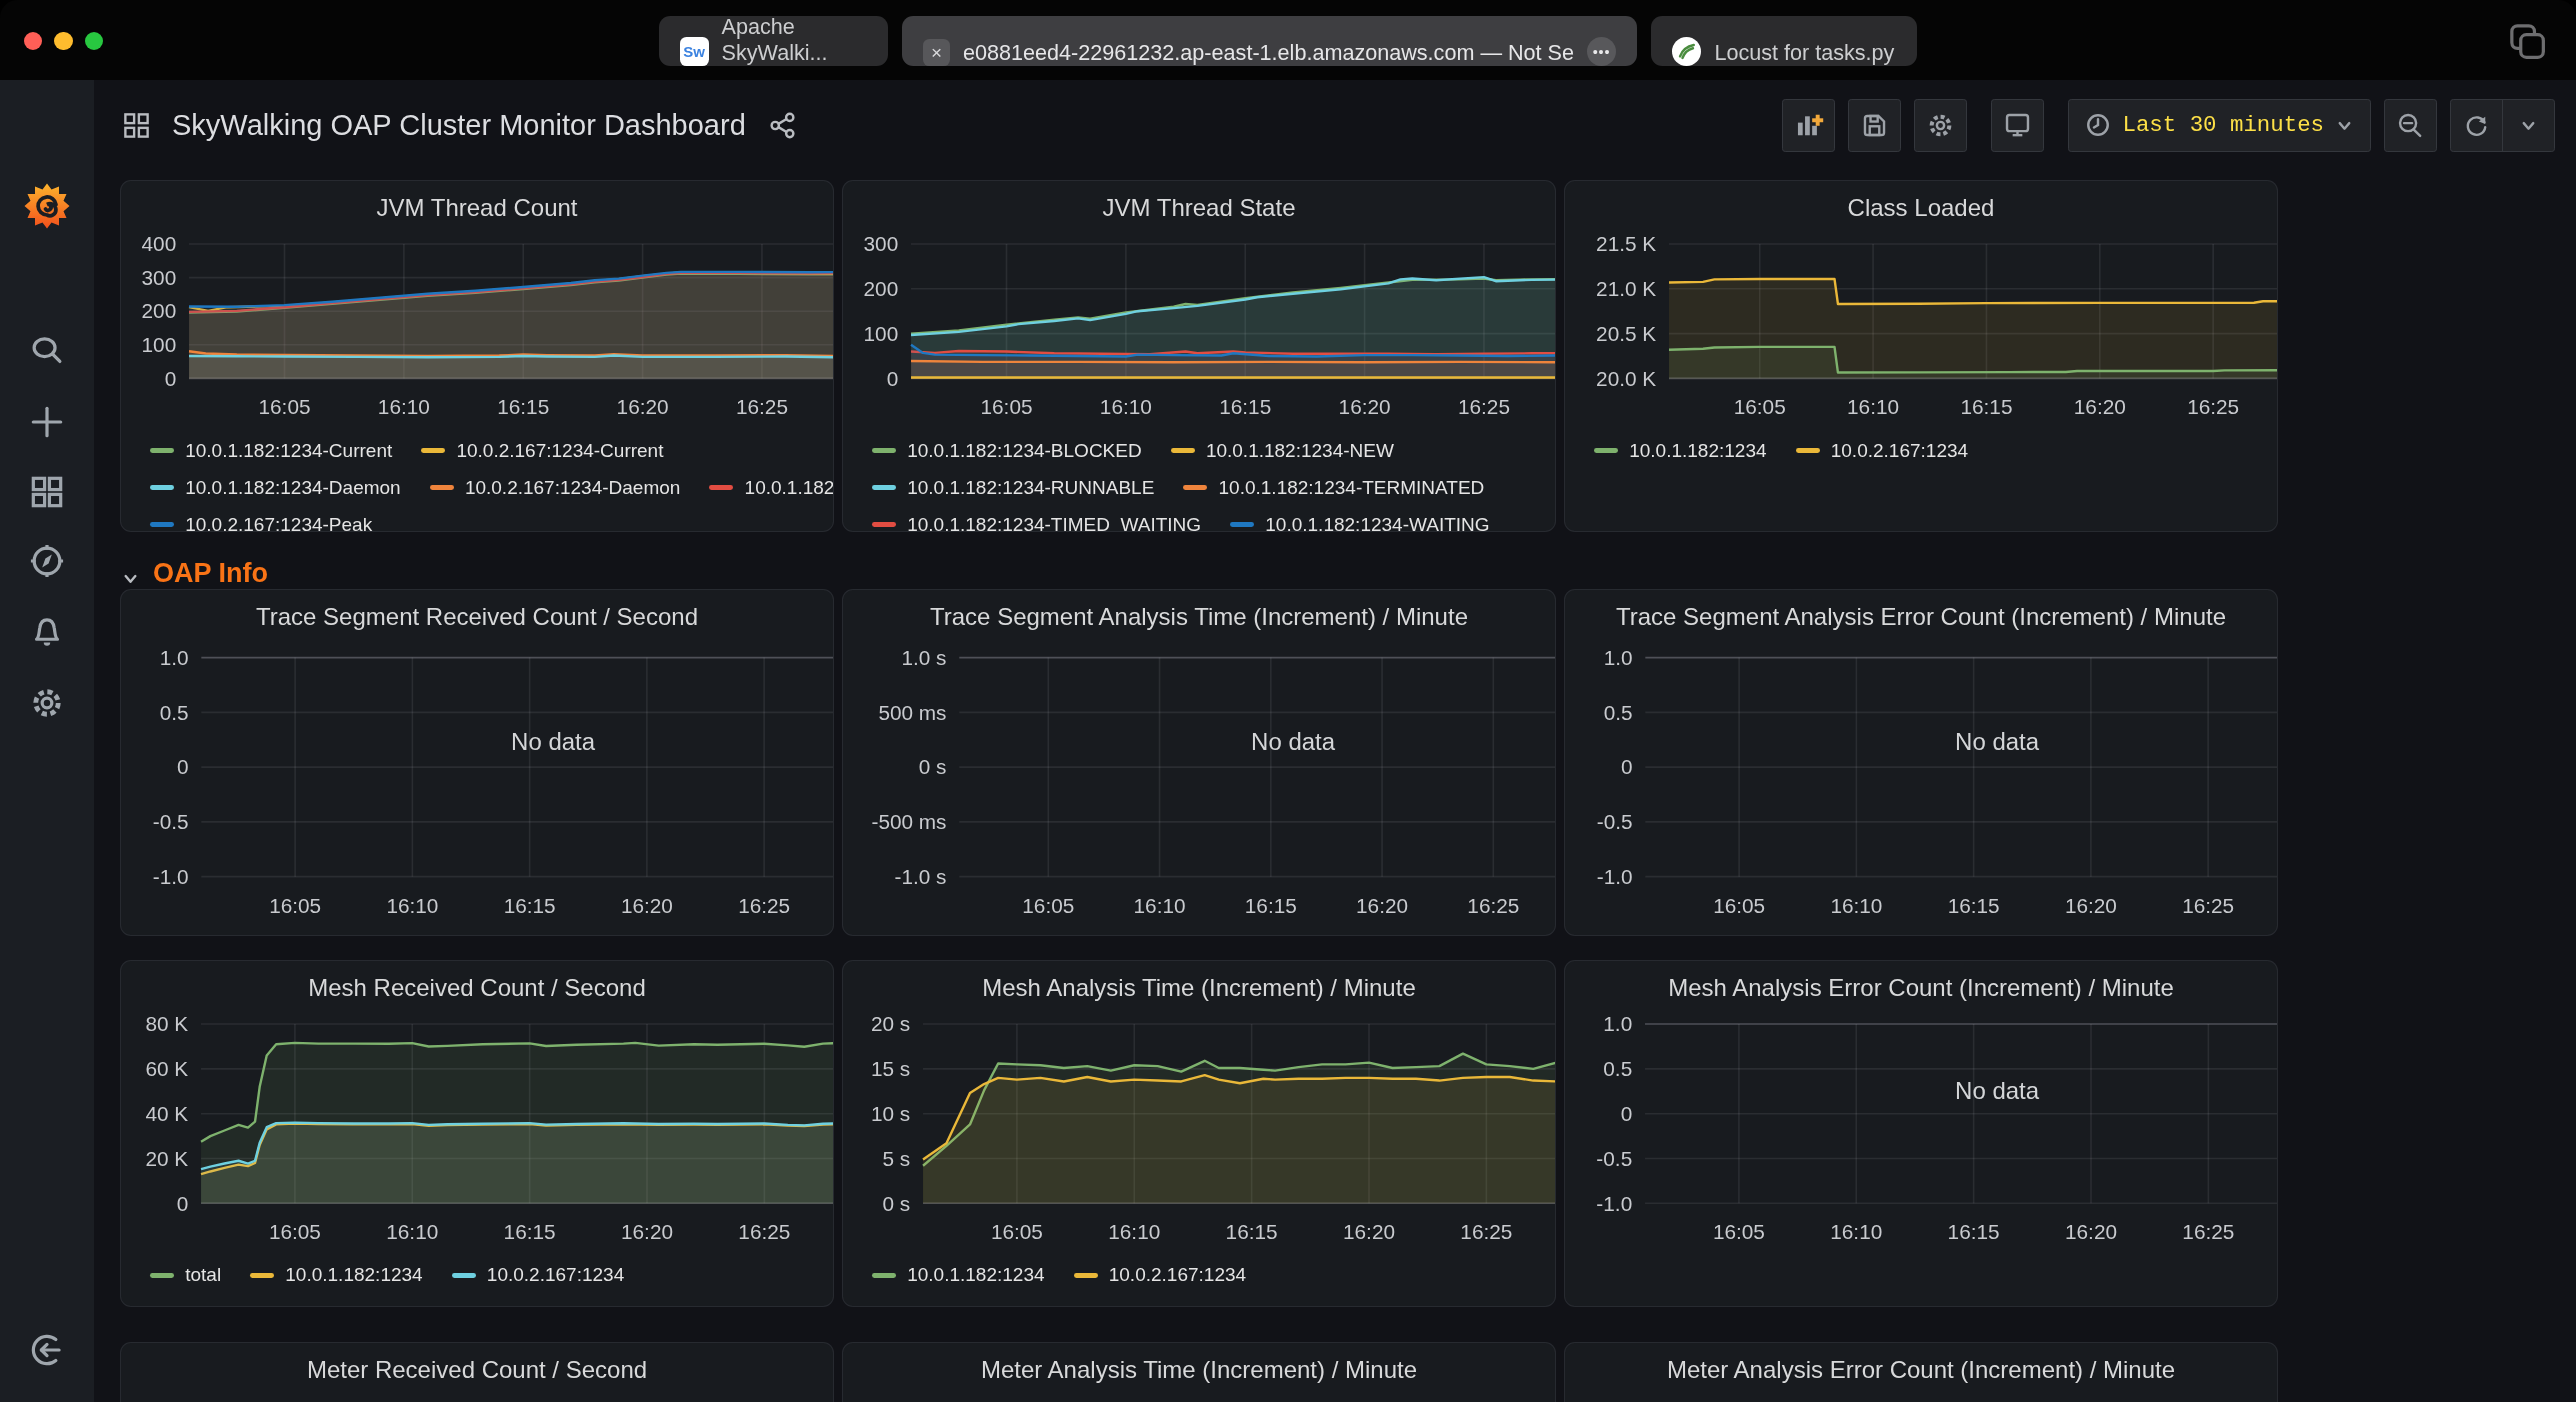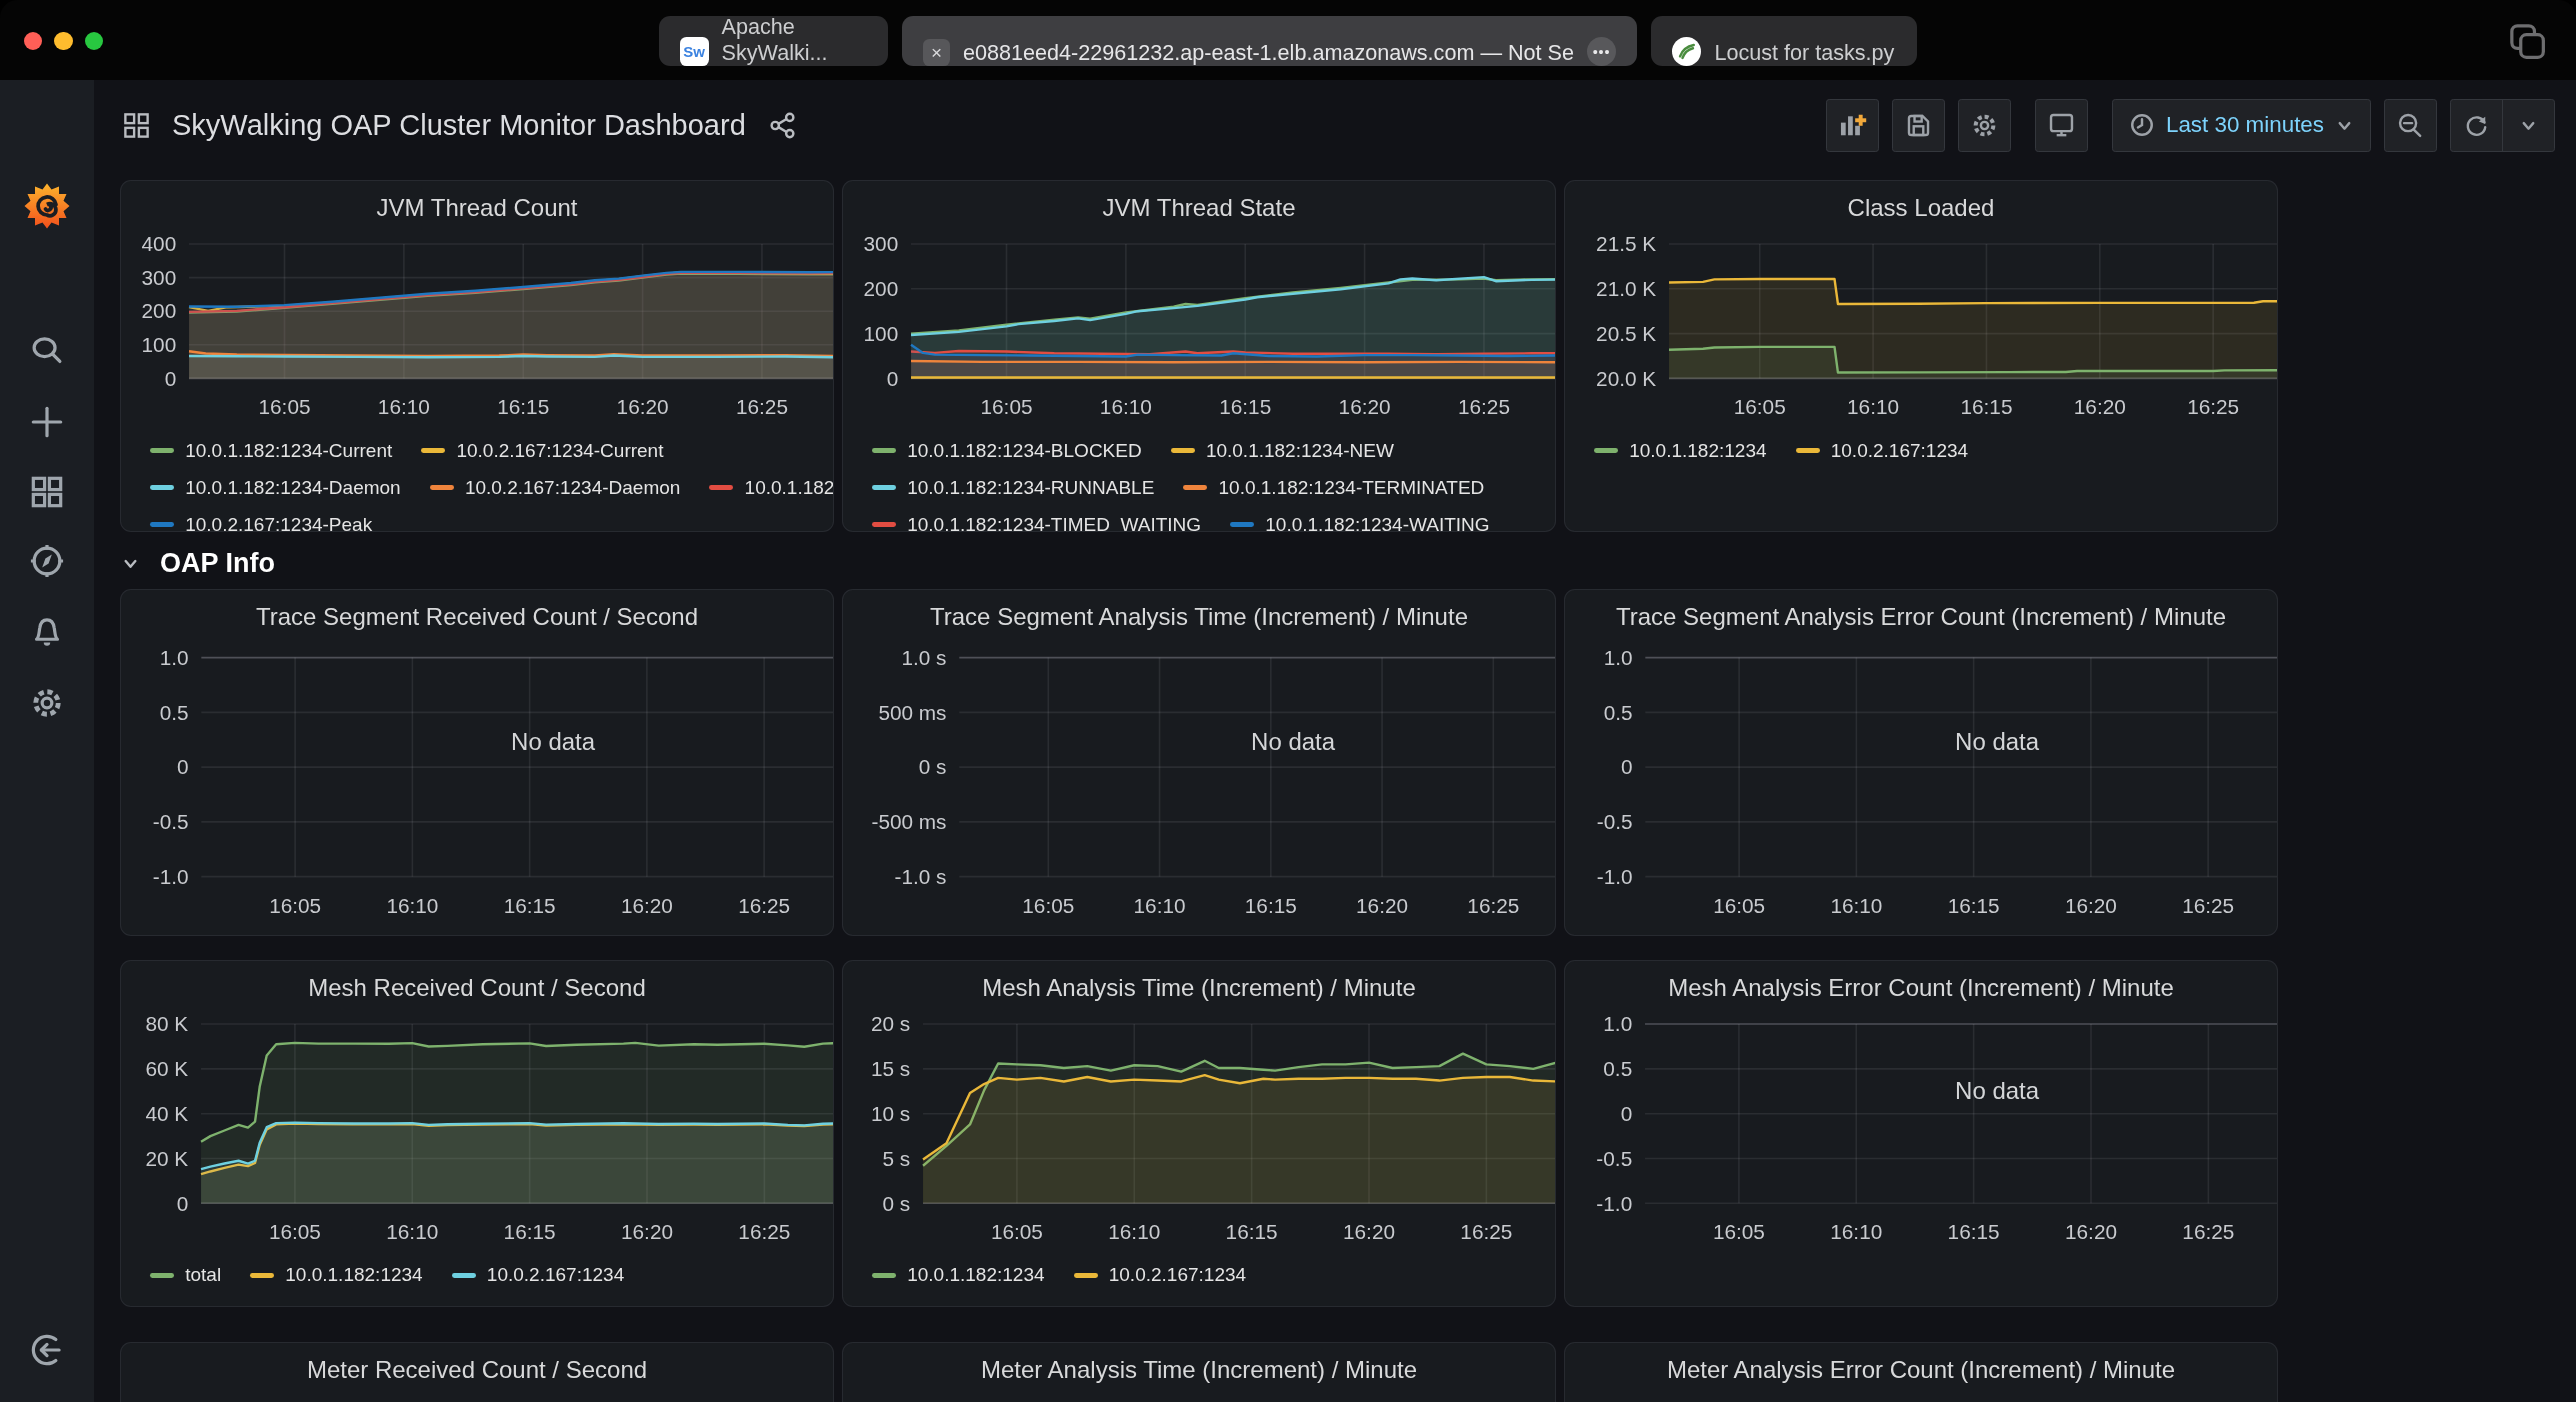--- a/index.html
+++ b/index.html
@@ -26,36 +26,36 @@
   .side-ic { position:absolute; left:50%; transform:translate(-50%,-50%); width:37px; height:37px; }
   .main { flex:1; background:#111217; overflow:hidden; position:relative; }
 
   .dash-header { height:90px; display:flex; align-items:center; padding:0 21px 0 29px; }
   .dash-title-grp { display:flex; align-items:center; gap:22px; }
   .dash-title { font-size:29px; font-weight:500; color:#dcdde1; }
   .dash-spacer { flex:1; }
   .tb { height:53px; background:#202226; border:0.8px solid #34373d; border-radius:3.2px; display:flex; align-items:center; justify-content:center; color:#9da2a8; }
   .tb.sq { width:53px; }
   .tb-group { display:flex; gap:13px; align-items:center; }
-  .timepicker { padding:0 16px; gap:11.2px; font-size:22.4px; font-weight:500; color:#7dd3fc; }
+  .timepicker { padding:0 16px; gap:11.2px; font-size:22.4px; font-weight:500; color:#fde047;font-family:Liberation Mono, monospace; }
   .tb-split { display:flex; }
   .tb-split .half { width:51px; height:53px; display:flex; align-items:center; justify-content:center; }
   .tb-split .divider { width:0.8px; background:#34373d; height:53px; }
 
   .content { padding:9.6px 19px 0 26px; }
   .prow { display:flex; gap:8px; }
   .panel { width:714px; height:352px; background:#181b1f; border:0.8px solid rgba(204,204,220,0.09); border-radius:11px; overflow:hidden; flex:0 0 auto; }
   .prow.r2 .panel, .prow.r3 .panel, .prow.r4 .panel { height:347px; }
   .panel-title { height:50px; padding-top:13px; text-align:center; font-size:24px; font-weight:500; color:#d8d9da; white-space:nowrap; }
   .legend { padding:4.8px 0 0 29px; }
   .legend-row { display:flex; gap:29px; height:37px; align-items:center; }
   .prow.r3 .legend-row { height:35px; }
   .legend-item { display:flex; align-items:center; font-size:19px; color:#e5e5e5; white-space:nowrap; }
   .legend-item .swatch { width:24px; height:4.8px; border-radius:2.4px; margin-right:11.2px; display:inline-block; }
-  .section-hdr { display:flex; align-items:center; gap:19px; height:51px; margin-top:3.2px; color:#ffffff; }
+  .section-hdr { display:flex; align-items:flex-end; gap:12px; height:51px; margin-top:3.2px; color:#f97316; }
   .section-hdr .txt { font-size:27px; font-weight:600; }
   svg text { font-family:"Liberation Sans", sans-serif; }
 </style>
 </head>
 <body>
 
 <div class="screen">
 
   <div class="chrome">
     <div class="traffic">

